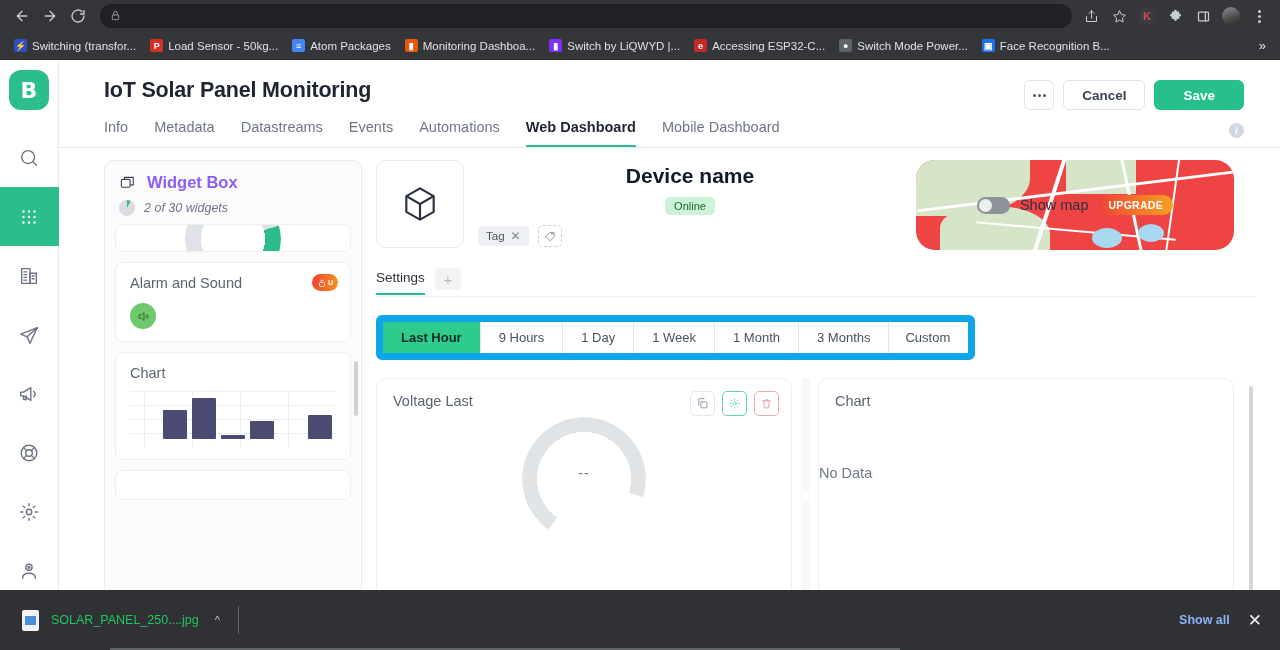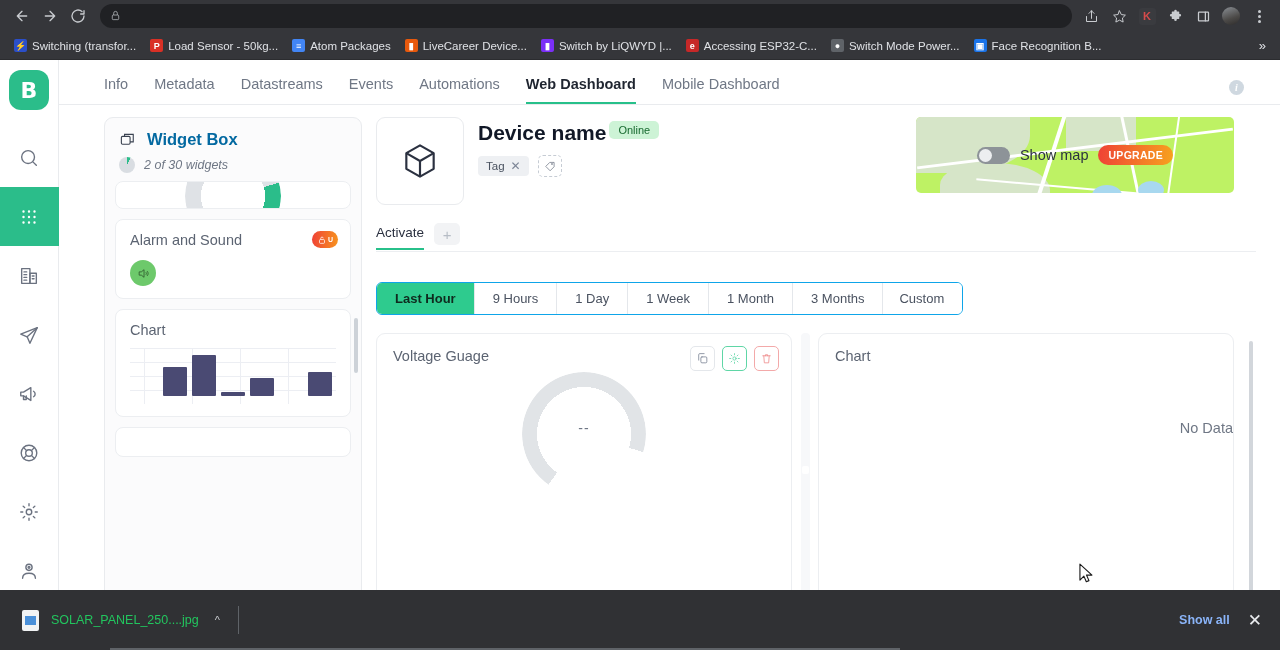--- a/index.html
+++ b/index.html
@@ -90,21 +90,21 @@
 
   
   .work { flex: 1 1 auto; display: flex; gap: 14px; padding: 12px 24px 0 45px; min-height: 0; background:#ffffff; }
 
   .widgetbox {
     width: 258px; flex: 0 0 258px; background: #fbfbfc;
     border: 1px solid #e9ebee; border-radius: 9px;
     display: flex; flex-direction: column; overflow: hidden; position: relative;
   }
   .wb-head { padding: 12px 14px 8px; }
-  .wb-title { display: flex; align-items: center; gap: 9px; font-size: 16.5px; font-weight: 700; color: #0369a1; }
+  .wb-title { display: flex; align-items: center; gap: 9px; font-size: 16.5px; font-weight: 700; color: #8b5cf6; }
   .wb-title svg { width: 19px; height: 19px; stroke: #3a4250; fill: none; stroke-width: 1.4; }
   .wb-sub { display: flex; align-items: center; gap: 9px; margin-top: 8px; font-size: 12.5px; color: #6f7785; font-style: italic; }
   .donut { width: 16px; height: 16px; border-radius: 50%; background: conic-gradient(#2bbd8a 0 7%, #d9dde2 7% 100%); }
   .wb-list { flex: 1 1 auto; overflow: hidden; padding: 0 10px; position: relative; }
   .wcard { background: #fff; border: 1px solid #eceef1; border-radius: 8px; margin-bottom: 10px; padding: 12px 14px; position: relative; }
   .wcard-name { font-size: 14.5px; color: #5c6472; }
   .lock-badge {
     position: absolute; right: 12px; top: 11px; width: 26px; height: 17px; border-radius: 9px;
     background: linear-gradient(95deg,#ef4136,#f7941e); display: flex; align-items: center; justify-content: center; gap:1px;
   }
@@ -121,47 +121,47 @@
   .pg-arc { position: absolute; left: 50%; transform: translateX(-50%); top: -34px; width: 96px; height: 96px; border-radius: 50%;
             background: conic-gradient(from 225deg, #dfe2e6 0 58%, #2bbd8a 58% 75%, transparent 75% 100%);
             -webkit-mask: radial-gradient(circle, transparent 0 32px, #000 32px); mask: radial-gradient(circle, transparent 0 32px, #000 32px); }
 
   
   .canvas { flex: 1 1 auto; min-width: 0; display: flex; flex-direction: column; position: relative; }
   .device-row { display: flex; gap: 14px; align-items: flex-start; padding-right: 22px; }
   .dev-thumb { width: 88px; height: 88px; flex: 0 0 88px; border: 1px solid #e9ebee; border-radius: 9px; display: flex; align-items: center; justify-content: center; }
   .dev-thumb svg { width: 40px; height: 40px; stroke: #2b3140; fill: none; stroke-width: 1.3; stroke-linejoin: round; }
   .dev-info { flex: 1 1 auto; min-width: 0; padding-top: 4px; }
-  .dev-name-row { display: flex; align-items: flex-start; gap: 3px; }
+  .dev-name-row { display: flex; align-items: center; gap: 9px; flex-direction: column; }
   .dev-name { font-size: 21px; font-weight: 700; color: #111827; }
   .badge-online { background: #cdf3d6; color: #17692f; font-size: 11px; border-radius: 5px; padding: 3px 9px; font-weight: 500; }
   .dev-meta { display: flex; align-items: center; gap: 18px; margin-top: 9px; }
   .meta-item { display: flex; align-items: center; gap: 7px; color: #7a86d6; font-size: 14px; }
   .meta-item svg { width: 15px; height: 15px; stroke: #7a86d6; fill: none; stroke-width: 1.5; }
   .tag-row { display: flex; align-items: center; gap: 9px; margin-top: 10px; }
   .tag-chip { background: #eef0f3; border-radius: 4px; padding: 3px 8px; font-size: 11.5px; color: #4a5260; display: flex; align-items: center; gap: 6px; }
   .tag-chip .x { color: #7b8495; font-size: 12px; }
   .tag-add { width: 24px; height: 22px; border: 1.3px dashed #c6ccd4; border-radius: 5px; display: flex; align-items: center; justify-content: center; }
   .tag-add svg { width: 12px; height: 12px; stroke: #6f7785; fill: none; stroke-width: 1.5; }
 
-  .mapcard { width: 318px; flex: 0 0 318px; height: 76px; border-radius: 5px; overflow: hidden; position: relative; background: #bef264; }
+  .mapcard { width: 318px; flex: 0 0 318px; height: 90px; border-radius: 19px; overflow: hidden; position: relative; background: #ef4444; }
   .mapcard .m-green { position: absolute; background: #d6e5c8; }
   .mapcard .m-road { position: absolute; background: #ffffff; }
   .mapcard .m-water { position: absolute; background: #a8d8ef; border-radius: 50%; }
   .map-overlay { position: absolute; inset: 0; display: flex; align-items: center; justify-content: center; gap: 10px; }
   .toggle { width: 33px; height: 17px; border-radius: 9px; background: #8d9398; position: relative; }
   .toggle .knob { position: absolute; left: 2px; top: 2px; width: 13px; height: 13px; border-radius: 50%; background: #eceef0; }
   .showmap-txt { font-size: 14.5px; color: #2b3140; font-weight: 500; }
   .upgrade-pill { background: linear-gradient(95deg,#ef4136,#f7a21e); color: #fff; font-size: 10.5px; font-weight: 700; padding: 4px 10px; border-radius: 10px; letter-spacing: .3px; }
 
   .dash-tabs { display: flex; align-items: center; gap: 10px; margin-top: 18px; border-bottom: 1px solid #eceef1; padding-right: 22px; }
   .dash-tab { font-size: 13.5px; color: #2b3140; padding-bottom: 8px; border-bottom: 2.5px solid #27c08a; }
   .dash-add { width: 26px; height: 22px; background: #f2f3f5; border-radius: 5px; display: flex; align-items: center; justify-content: center; color: #b6bcc5; font-size: 15px; margin-bottom: 6px; }
 
-  .ranges { display: flex; margin-top: 30px; border: 1px solid #0ea5e9; border-radius: 6px; overflow: hidden; width: fit-content; }
+  .ranges { display: flex; margin-top: 18px; border: 7px solid #0ea5e9; border-radius: 6px; overflow: hidden; width: fit-content; }
   .range { font-size: 13px; color: #4a5260; padding: 8px 18px; border-right: 1px solid #e4e7eb; background: #fff; }
   .range:last-child { border-right: none; padding-left: 16px; }
   .range.active { background: #2ecb8e; color: #0f2a1e; font-weight: 700; }
 
   .widgets { display: flex; gap: 0; margin-top: 18px; position: relative; padding-right: 22px; flex: 1 1 auto; min-height: 0; }
   .wgt { background: #fff; border: 1px solid #eceef1; border-radius: 9px; position: relative; overflow: hidden; }
   .wgt-a { flex: 1 1 0; }
   .wgt-b { flex: 1 1 0; }
   .wgt-title { font-size: 14.5px; color: #5c6472; padding: 14px 16px 0; }
   .wgt-actions { position: absolute; right: 12px; top: 12px; display: flex; gap: 7px; }
@@ -170,21 +170,21 @@
   .act.copy svg { stroke: #7b8495; }
   .act.settings { border-color: #5fd6a6; }
   .act.settings svg { stroke: #5fd6a6; }
   .act.delete { border-color: #f3a9a9; }
   .act.delete svg { stroke: #ef8d8d; }
   .gauge-wrap { position: relative; height: 120px; margin-top: 8px; }
   .gauge-arc { position: absolute; left: 50%; transform: translateX(-50%); top: 0; width: 124px; height: 124px; border-radius: 50%;
     background: conic-gradient(from 215deg, #e1e4e7 0 70%, transparent 70% 100%);
     -webkit-mask: radial-gradient(circle, transparent 0 47px, #000 47px); mask: radial-gradient(circle, transparent 0 47px, #000 47px); }
   .gauge-val { position: absolute; left: 50%; top: 56px; transform: translate(-50%,-50%); font-size: 14px; color: #6f7785; letter-spacing: 1px; }
-  .nodata { text-align: right; font-size: 14.5px; color: #6f7785; margin-top: 56px; }
+  .nodata { text-align: left; font-size: 14.5px; color: #6f7785; margin-top: 56px; }
   .resize-handle { width: 26px; flex: 0 0 26px; display: flex; align-items: center; justify-content: center; }
   .rh-bar { width: 9px; height: 100%; background: #f7f8fa; border-radius: 4px; position: relative; }
   .rh-grip { position: absolute; left: 1px; top: 42%; width: 7px; height: 8px; background: #fff; border-radius: 2px; }
 
   .cursor { position: absolute; left: 703px; top: 446px; width: 15px; height: 21px; pointer-events: none; }
 
   .canvas-scroll { position: absolute; right: 3px; top: 8px; width: 4px; height: 350px; border-radius: 2px; background: #d2d6db; }
 
   
   .region-line { position: absolute; right: 14px; bottom: 6px; font-size: 11.5px; color: #2b3140; display: flex; gap: 10px; align-items: center; }
@@ -284,21 +284,21 @@
   <div class="bm">
       <span class="bm-fav" style="background:#d93025">P</span>
       <span class="bm-label">Load Sensor - 50kg...</span>
     </div>
   <div class="bm">
       <span class="bm-fav" style="background:#4285f4">≡</span>
       <span class="bm-label">Atom Packages</span>
     </div>
   <div class="bm">
       <span class="bm-fav" style="background:#e8590c">▮</span>
-      <span class="bm-label">LiveCareer Device...</span>
+      <span class="bm-label">Monitoring Dashboa...</span>
     </div>
   <div class="bm">
       <span class="bm-fav" style="background:#7b2ff7">▮</span>
       <span class="bm-label">Switch by LiQWYD |...</span>
     </div>
   <div class="bm">
       <span class="bm-fav" style="background:#c62828">e</span>
       <span class="bm-label">Accessing ESP32-C...</span>
     </div>
   <div class="bm">
@@ -364,20 +364,32 @@
       <svg viewBox="0 0 24 24">
           <circle cx="12" cy="8" r="3.4"></circle>
           <circle cx="12" cy="8" r="1"></circle>
           <path d="M5 20c0-3.6 3.1-5.6 7-5.6s7 2 7 5.6"></path>
         </svg>
     </div>
   </div>
 
   <div class="main">
 
+    <div class="page-head">
+      <div class="page-title">IoT Solar Panel Monitoring</div>
+      <div class="head-actions">
+        <div class="btn btn-dots">
+            <i></i>
+            <i></i>
+            <i></i>
+          </div>
+        <div class="btn">Cancel</div>
+        <div class="btn btn-primary">Save</div>
+      </div>
+    </div>
 
     <div class="tabs">
       <div class="tab">Info</div>
       <div class="tab">Metadata</div>
       <div class="tab">Datastreams</div>
       <div class="tab">Events</div>
       <div class="tab">Automations</div>
       <div class="tab active">Web Dashboard</div>
       <div class="tab">Mobile Dashboard</div>
       <div class="info-dot">i</div>
@@ -491,37 +503,37 @@
               <span class="toggle">
                   <span class="knob"></span>
                 </span>
               <span class="showmap-txt">Show map</span>
               <span class="upgrade-pill">UPGRADE</span>
             </div>
           </div>
         </div>
 
         <div class="dash-tabs">
-          <div class="dash-tab">Activate</div>
+          <div class="dash-tab">Settings</div>
           <div class="dash-add">+</div>
         </div>
 
         <div class="ranges">
           <div class="range active">Last Hour</div>
           <div class="range">9 Hours</div>
           <div class="range">1 Day</div>
           <div class="range">1 Week</div>
           <div class="range">1 Month</div>
           <div class="range">3 Months</div>
           <div class="range">Custom</div>
         </div>
 
         <div class="widgets">
           <div class="wgt wgt-a">
-            <div class="wgt-title">Voltage Guage</div>
+            <div class="wgt-title">Voltage Last</div>
             <div class="wgt-actions">
               <div class="act copy">
                 <svg viewBox="0 0 24 24">
                     <rect x="9" y="9" width="11" height="11" rx="2"></rect>
                     <path d="M5 15V5a2 2 0 0 1 2-2h8"></path>
                   </svg>
               </div>
               <div class="act settings">
                 <svg viewBox="0 0 24 24">
                     <circle cx="12" cy="12" r="3"></circle>

